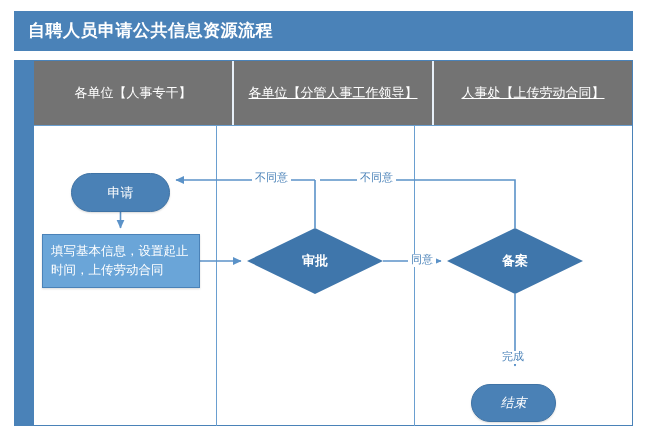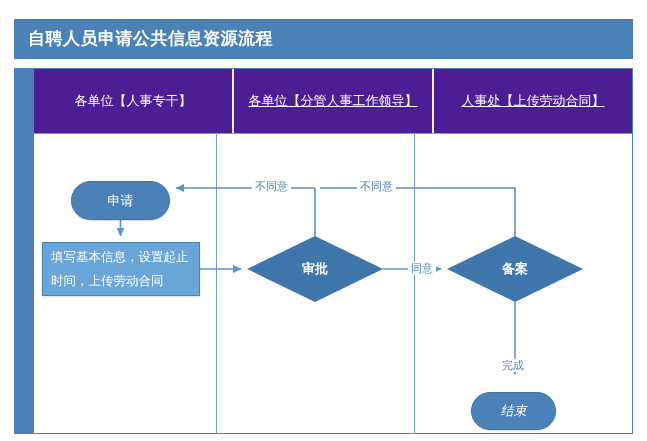--- a/index.html
+++ b/index.html
@@ -10,21 +10,21 @@
   body {
     width: 647px;
     height: 441px;
     font-family: "Liberation Sans", "DejaVu Sans", sans-serif;
     overflow: hidden;
     position: relative;
   }
   #canvas {
     position: absolute;
     left: 0;
-    top: 8px;
+    top: 0;
     width: 647px;
     height: 317px;
     background: #ffffff;
     border-radius: 9px;
   }
 
   
   .title-bar {
     position: absolute;
     left: 14px;
@@ -67,21 +67,21 @@
     background: #4a82b8;
   }
 
   
   .header-row {
     position: absolute;
     left: 34px;
     top: 61px;
     width: 598px;
     height: 64px;
-    background: #4c1d95;
+    background: #737373;
     display: flex;
   }
   .header-cell {
     flex: 1 1 0;
     display: flex;
     align-items: center;
     justify-content: center;
     text-align: center;
     color: #ffffff;
     font-size: 13px;
@@ -133,21 +133,21 @@
     box-shadow: 0 1px 2px rgba(0,0,0,0.15);
     margin-top: 12px;
   }
   .node-apply   { left: 71px;  top: 161px; width: 99px; height: 39px; }
   .node-end     { left: 471px; top: 372px; width: 85px; height: 38px; font-style: italic; }
 
   .process {
     background: #6aa5d8;
     border: 1px solid #4a82b8;
     font-size: 12.5px;
-    line-height: 24px;
+    line-height: 19px;
     justify-content: flex-start;
     text-align: left;
     padding: 4px 8px;
     box-shadow: 0 1px 2px rgba(0,0,0,0.15);
   }
   .node-form { left: 42px; top: 234px; width: 158px; height: 54px; }
 
   .diamond {
     background: transparent;
     border: 0;
@@ -175,20 +175,21 @@
 
   
   .edge-label {
     position: absolute;
     color: #4a82b8;
     font-size: 11px;
     background: #ffffff;
     padding: 0 3px;
     white-space: nowrap;
     line-height: 13px;
+    font-family: Liberation Mono, monospace;
   }
   .lbl-disagree1 { left: 252px; top: 172px; }
   .lbl-disagree2 { left: 357px; top: 172px; }
   .lbl-agree     { left: 408px; top: 254px; }
   .lbl-done      { left: 499px; top: 327px; margin-top: 24px; }
 </style>
 </head>
 <body>
 
 <div id="canvas">

